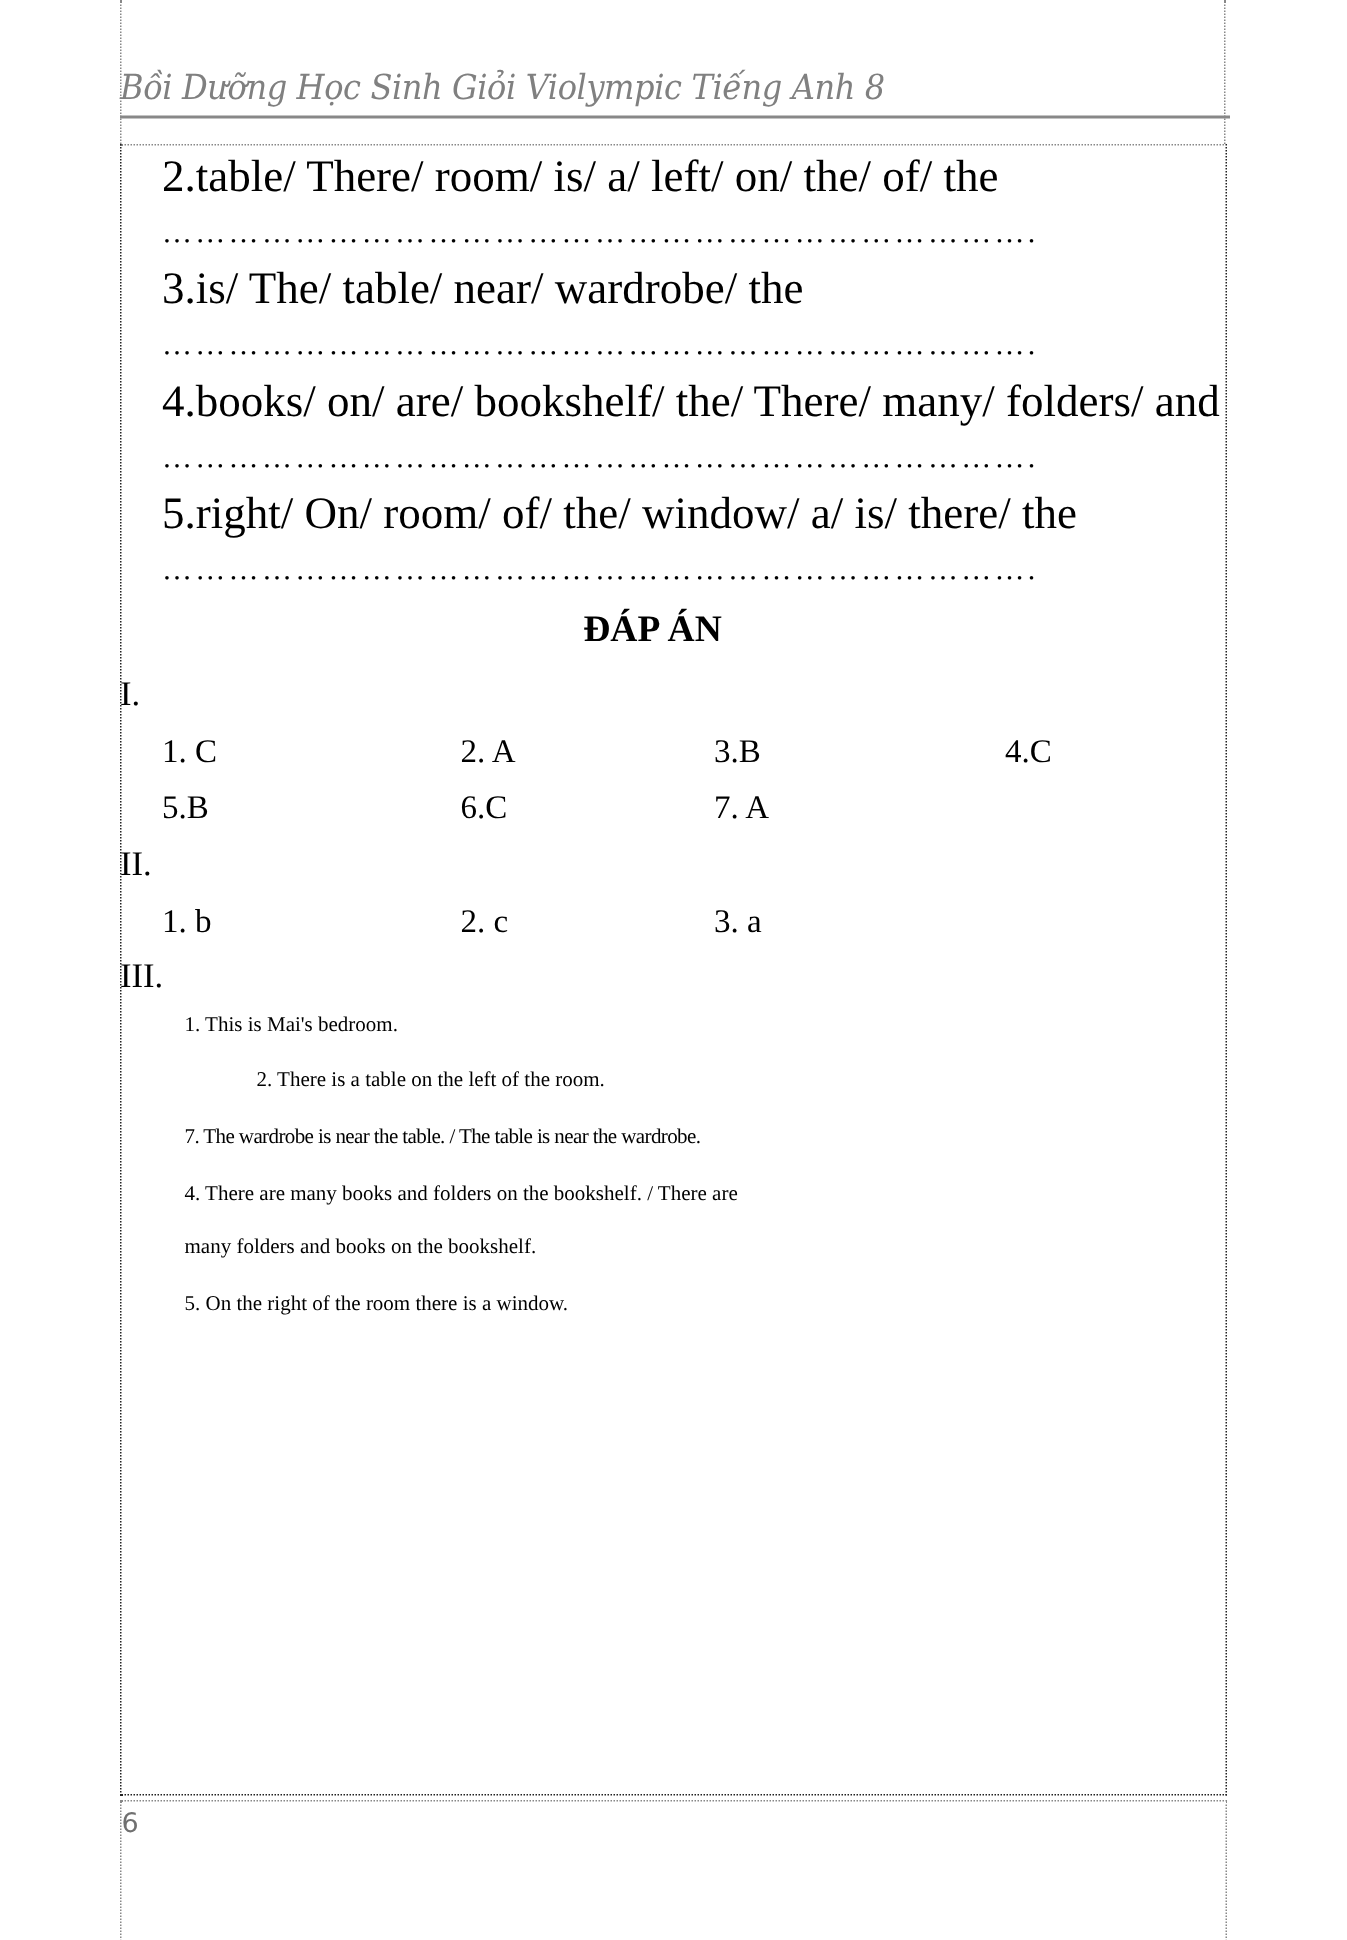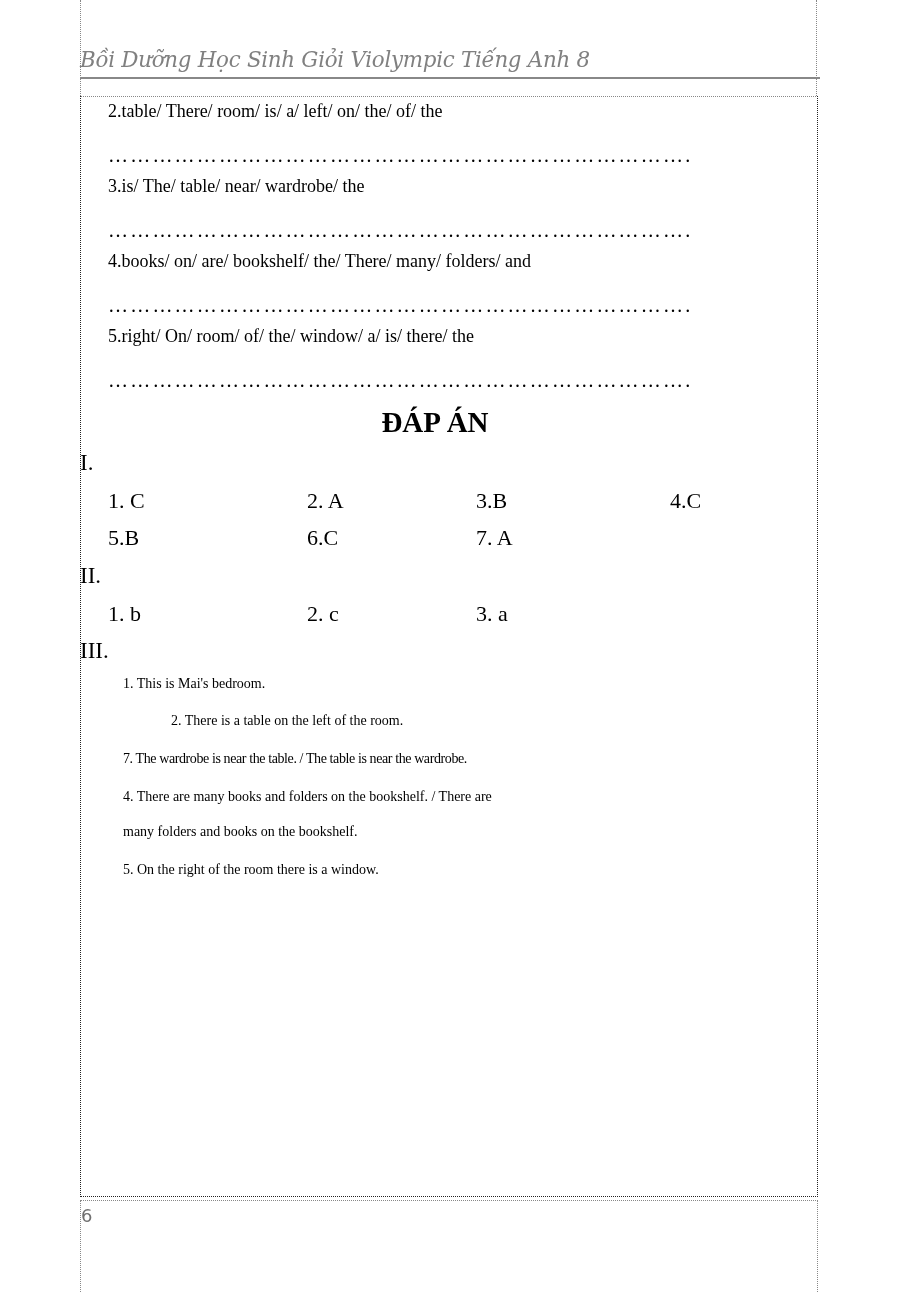--- a/index.html
+++ b/index.html
@@ -10,24 +10,24 @@
   .header-text { position: absolute; left: 0; top: 46px; font-size: 23px; font-style: italic;
                  color: #808080; font-family: "DejaVu Serif", "Liberation Serif", serif; letter-spacing: -0.3px; transform: scaleX(0.93); transform-origin: left; white-space: nowrap; }
   .header-rule { position: absolute; left: 80px; top: 77px; width: 740px; height: 2px; background: #888; }
   .body-top-guide { position: absolute; left: 80px; top: 96px; width: 736px; border-top: 1px dotted #888; }
   .body-frame { position: absolute; left: 80px; top: 96px; width: 736px; height: 1100px;
                 border-left: 1px dotted #222; border-right: 1px dotted #222; border-bottom: 1px dotted #222; }
   .footer-frame { position: absolute; left: 80px; top: 1200px; width: 736px; height: 93px;
                   border-top: 1px dotted #888; border-left: 1px dotted #888; border-right: 1px dotted #888; }
   .page-number { position: absolute; left: 0; top: 4px; font-family: "DejaVu Sans", sans-serif;
                  font-size: 18px; color: #707070; }
-  .line { position: absolute; font-size: 18px; white-space: nowrap; }
+  .line { position: absolute; font-size: 30px; white-space: nowrap; }
   .q-line { left: 108px; }
   .dots { left: 108px; letter-spacing: 2.2px; font-size: 20px; }
-  .title { left: 0; width: 870px; text-align: center; font-weight: bold; font-size: 29px; }
+  .title { left: 0; width: 870px; text-align: center; font-weight: bold; font-size: 25px; }
   .section-label { left: 80px; font-size: 23px; }
   .ans { font-size: 22px; }
   .s3 { left: 123px; font-size: 14px; font-family: "Liberation Serif", serif; }
 </style>
 </head>
 <body>
 
 <div class="margin-guide-v" style="left:80px; height:96px;"></div>
 <div class="margin-guide-v" style="left:816px; height:96px;"></div>
 

